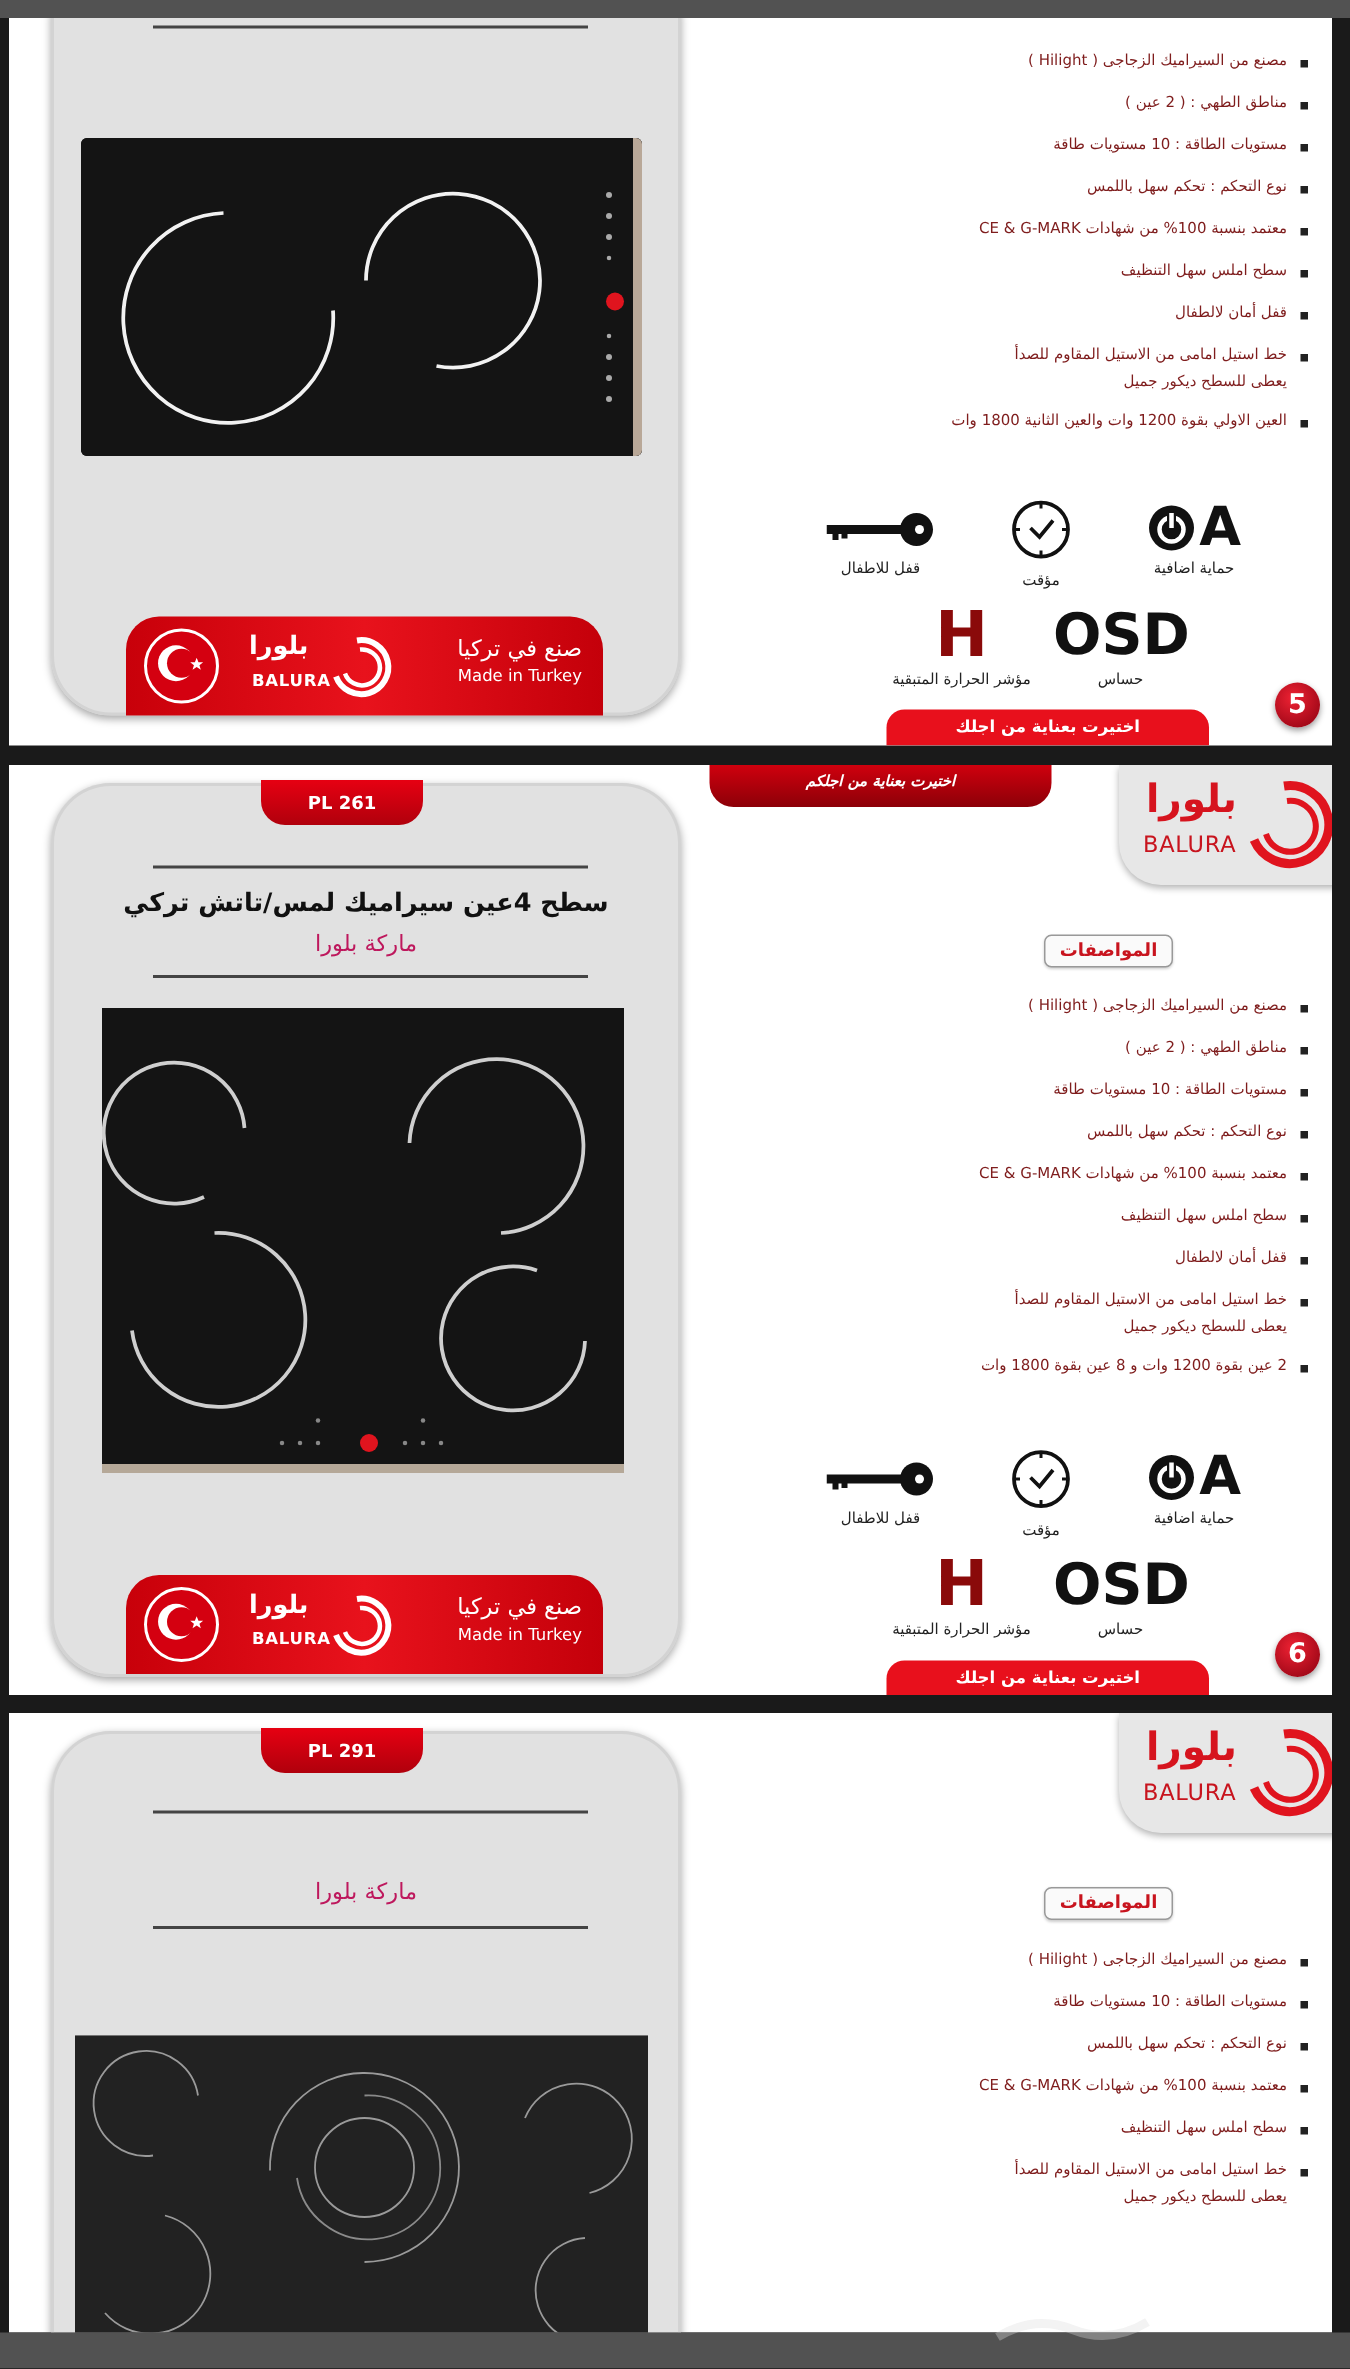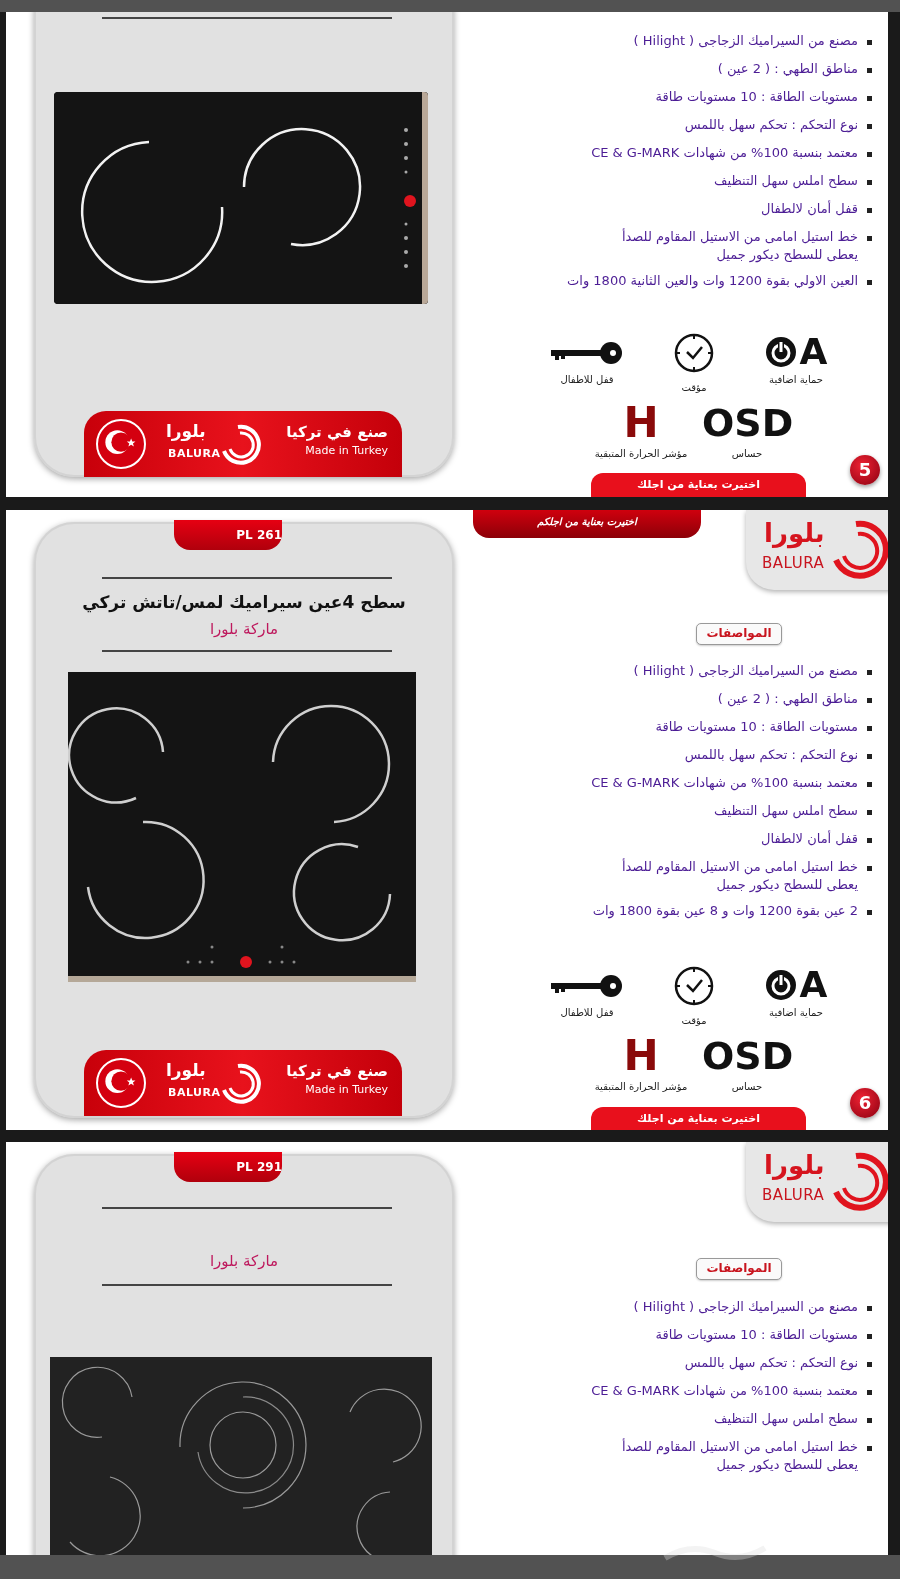--- a/index.html
+++ b/index.html
@@ -16,59 +16,59 @@
 
   
   .card { position: absolute; left: 28px; width: 420px; background: #e1e1e1; border-radius: 40px;
           box-shadow: 0 2px 6px rgba(0,0,0,0.35), inset 0 0 0 2px #d3d3d3; }
   .p1 .card { top: -40px; height: 505px; }
   .p2 .card { top: 12px; height: 596px; }
   .p3 .card { top: 12px; height: 460px; }
 
   .model-tab { position: absolute; left: 140px; top: -2px; width: 108px; height: 30px;
                background: linear-gradient(#e60012, #b0000c); border-radius: 0 0 16px 16px;
-               color: #fff; font-weight: bold; font-size: 12px; text-align: right; line-height: 30px; }
+               color: #fff; font-weight: bold; font-size: 12px; text-align: center; line-height: 30px; }
   .hr { position: absolute; left: 68px; width: 290px; height: 2px; background: #444; }
   .title { position: absolute; left: 0; width: 420px; text-align: center; direction: rtl;
            font-size: 17px; font-weight: bold; color: #111; }
   .subtitle { position: absolute; left: 0; width: 420px; text-align: center; direction: rtl;
               font-size: 15px; color: #be185d; }
 
   .hob { position: absolute; background: #141414; border-radius: 4px; overflow: hidden; }
   .hob svg { width: 100%; height: 100%; display: block; }
 
   .turkey-banner { position: absolute; left: 50px; width: 318px; height: 66px;
                    background: linear-gradient(90deg, #c8000a, #e8121c 50%, #c4000a);
                    border-radius: 22px 22px 0 0; color: #fff; }
   .flag { position: absolute; left: 12px; top: 8px; width: 50px; height: 50px; border-radius: 50%;
           border: 2px solid #fff; background: #d40010; }
   .brand-mini { position: absolute; left: 82px; top: 10px; width: 100px; height: 46px; }
   .brand-mini .ar { position: absolute; left: 0; top: 0; font-size: 17px; font-weight: bold; }
   .brand-mini .en { position: absolute; left: 2px; top: 26px; font-size: 11px; font-weight: bold; letter-spacing: 0.5px; }
   .made { position: absolute; right: 14px; top: 12px; text-align: right; }
-  .made .ar { font-size: 15px; font-weight: bold; direction: rtl; }
+  .made .ar { font-size: 15px; font-weight: normal; direction: rtl; }
   .made .en { font-size: 11px; margin-top: 3px; }
 
   
   .brand-box { position: absolute; right: -6px; width: 148px; height: 80px; background: #e7e7e7;
                border-radius: 0 0 0 28px; box-shadow: 0 2px 5px rgba(0,0,0,0.3); }
   .brand-box .ar { position: absolute; left: 18px; top: 8px; font-size: 26px; font-weight: bold; color: #d6141e; }
   .brand-box .en { position: absolute; left: 16px; top: 44px; font-size: 15px; color: #c8141e; letter-spacing: 0.5px; }
   .brand-box svg { position: absolute; right: 4px; top: 6px; }
 
   .chosen-top { position: absolute; left: 467px; top: -2px; width: 228px; height: 30px;
                 background: linear-gradient(#d4000e, #8c0008); border-radius: 0 0 16px 16px;
                 color: #fff; font-weight: bold; font-size: 10px; text-align: center; line-height: 28px; direction: rtl; font-style: italic; }
 
   .specs-badge { position: absolute; left: 690px; width: 86px; height: 22px; border: 1.5px solid #999;
                  border-radius: 5px; background: #fafafa; color: #c8141e; font-size: 12px; font-weight: bold;
                  text-align: center; line-height: 19px; direction: rtl; box-shadow: 0 1px 2px rgba(0,0,0,0.2); }
 
   .specs { position: absolute; right: 16px; width: 400px; direction: rtl; list-style: none; }
-  .specs li { font-size: 13px; color: #4c1d95; line-height: 18px; margin-bottom: 10px; padding-right: 14px; position: relative; }
+  .specs li { font-size: 10px; color: #7f1d1d; line-height: 18px; margin-bottom: 10px; padding-right: 14px; position: relative; }
   .specs li::before { content: ""; position: absolute; right: 0; top: 8px; width: 5px; height: 5px; background: #222; }
 
   .features { position: absolute; left: 530px; width: 320px; height: 120px; }
   .feat { position: absolute; text-align: center; }
   .feat .lbl { font-size: 10px; color: #222; direction: rtl; margin-top: 4px; }
   .big-h { font-size: 42px; font-weight: bold; color: #8a0a0a; line-height: 42px; }
   .big-osd { font-size: 38px; font-weight: bold; color: #111; line-height: 42px; }
   .big-a { font-size: 36px; font-weight: bold; color: #111; line-height: 36px; }
 
   .chosen-bottom { position: absolute; left: 585px; width: 215px; height: 24px; background: #e8101c;

